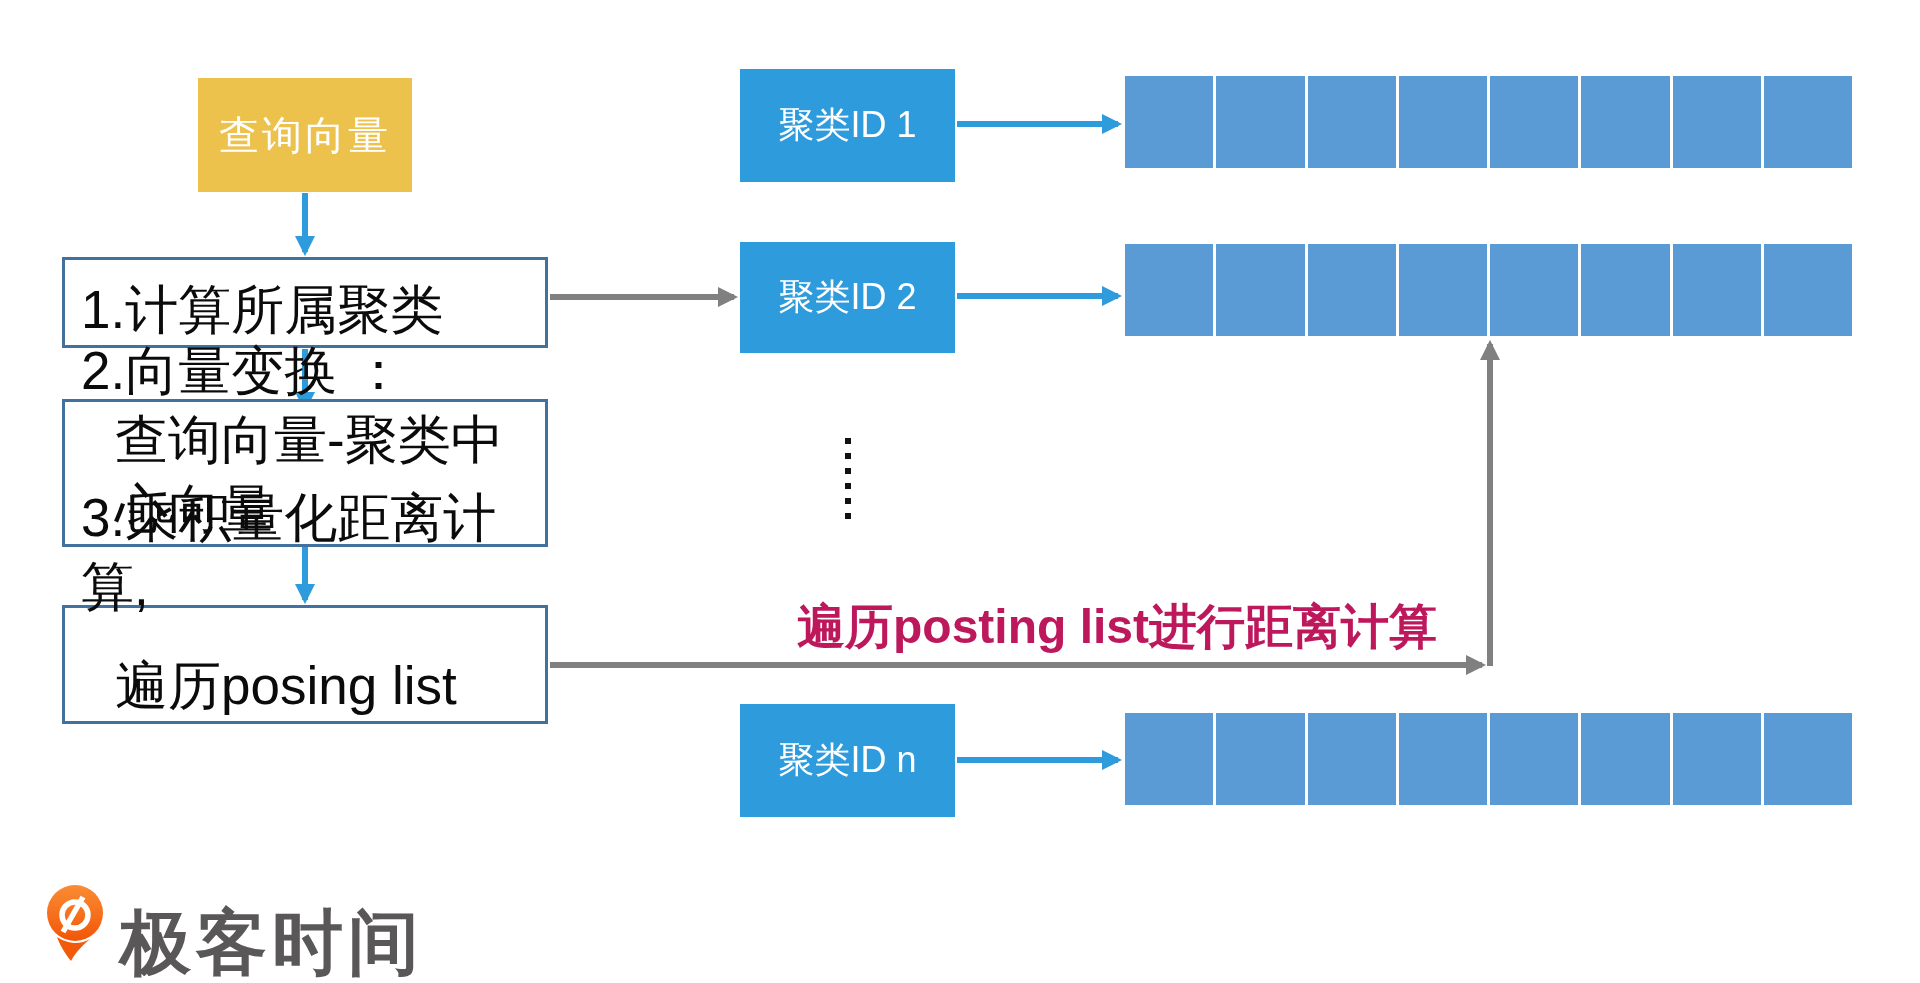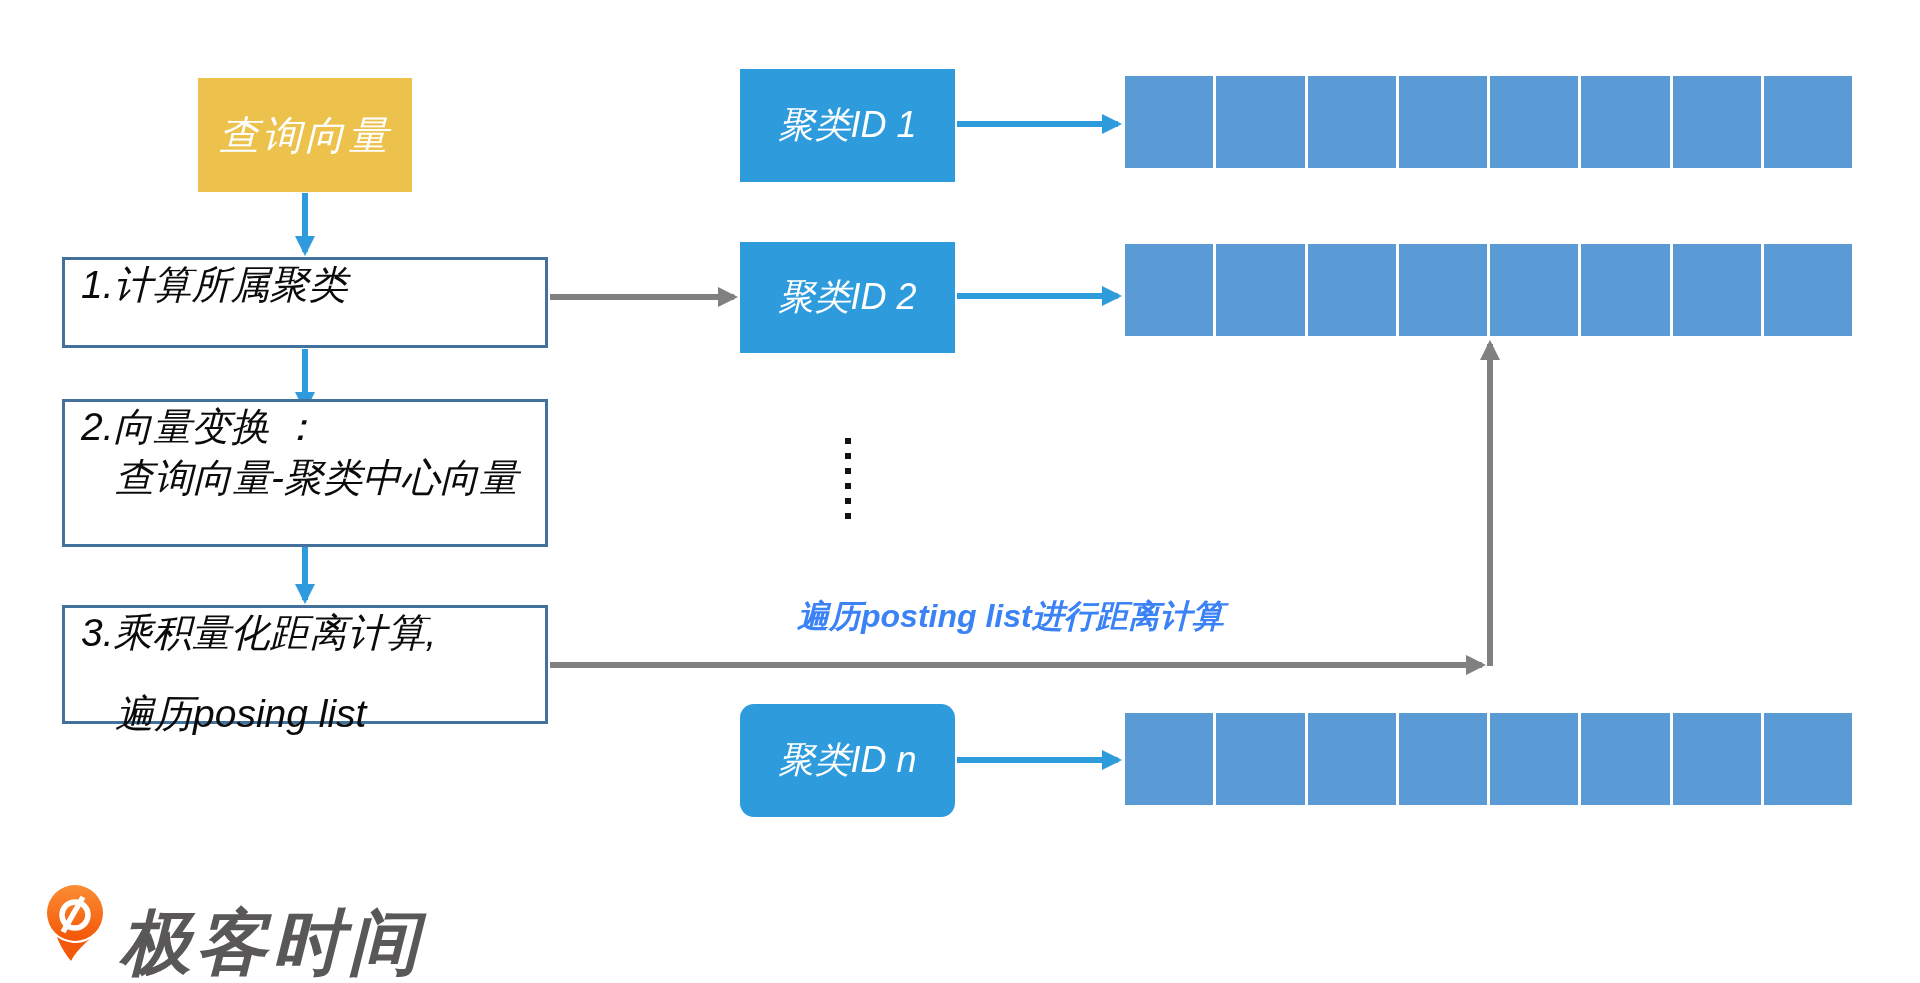--- a/index.html
+++ b/index.html
@@ -2,52 +2,52 @@
 <html style="--bg: #ffffff; --yellow: #EDC24C; --cluster-blue: #2E9BDC; --cell-blue: #5B9BD5; --arrow-blue: #2E9BDC; --arrow-gray: #808080; --box-border: #41719C; --text-black: #0b0b0b; --logo-orange: #F2590A; --logo-gray: #595757;"><head>
 <meta charset="utf-8">
 <style>
   :root {
     --bg:#ffffff; --yellow:#EDC24C; --cluster-blue:#2E9BDC; --cell-blue:#5B9BD5;
     --arrow-blue:#2E9BDC; --arrow-gray:#808080; --box-border:#41719C;
     --text-black:#0b0b0b; --logo-orange:#F2590A; --logo-gray:#595757;
   }
   * { margin:0; padding:0; box-sizing:border-box; }
   body { background:var(--bg); font-family:"Liberation Sans", sans-serif; }
-  .canvas { position:relative; width:1920px; height:983px; background:var(--bg); overflow:hidden;font-style:italic; }
+  .canvas { position:relative; width:1920px; height:983px; background:var(--bg); overflow:hidden; }
   .overlay { position:absolute; left:0; top:0; width:1920px; height:983px; }
   .al-blue { stroke:var(--arrow-blue); stroke-width:6; }
   .al-gray { stroke:var(--arrow-gray); stroke-width:6; }
 
   .query-box { position:absolute; left:198px; top:78px; width:214px; height:114px;
     background:var(--yellow); color:#fff; display:flex; align-items:center; justify-content:center;
     font-size:40px; letter-spacing:3px; }
 
   .flow-box { position:absolute; left:62px; width:486px; background:#fff;
-    border:3px solid var(--box-border); color:var(--text-black); font-size:39px; line-height:1.3;
-    display:flex; flex-direction:column; justify-content:flex-start; padding-left:16px; }
+    border:3px solid var(--box-border); color:var(--text-black); font-size:53px; line-height:1.3;
+    display:flex; flex-direction:column; justify-content:flex-end; padding-left:16px; }
   .fb1 { top:257px; height:91px; }
   .fb2 { top:399px; height:148px; }
   .fb3 { top:605px; height:119px;gap:30px; }
   .flow-box .line2 { padding-left:34px; }
 
   .cluster-box { position:absolute; left:740px; width:215px; background:var(--cluster-blue);
     color:#fff; display:flex; align-items:center; justify-content:center; font-size:36px; }
   .cb1 { top:69px;  height:113px; }
   .cb2 { top:242px; height:111px; }
-  .cb3 { top:704px; height:113px;border-radius:14px; }
+  .cb3 { top:704px; height:113px; }
 
   .cells { position:absolute; left:1125px; width:727px; height:92px; display:flex; gap:3px; }
   .cr1 { top:76px; } .cr2 { top:244px; } .cr3 { top:713px; }
   .cell { flex:1; background:var(--cell-blue); }
 
   .dots { position:absolute; left:845px; top:438px; display:flex; flex-direction:column; gap:9px; }
   .dot { width:6px; height:6px; background:#111; }
 
-  .traverse-label { position:absolute; left:797px; top:595px; font-size:32px; font-weight:600;
-    color:#3b82f6; white-space:nowrap; }
+  .traverse-label { position:absolute; left:797px; top:595px; font-size:48px; font-weight:600;
+    color:#be185d; white-space:nowrap; }
 
   .logo-icon { position:absolute; left:44px; top:884px; width:62px; height:80px; }
   .logo-text { position:absolute; left:120px; top:896px; font-size:71px; font-weight:600;
     color:var(--logo-gray); letter-spacing:5px; white-space:nowrap; }
 </style>
 </head>
 <body>
 
 <div class="canvas">
 

